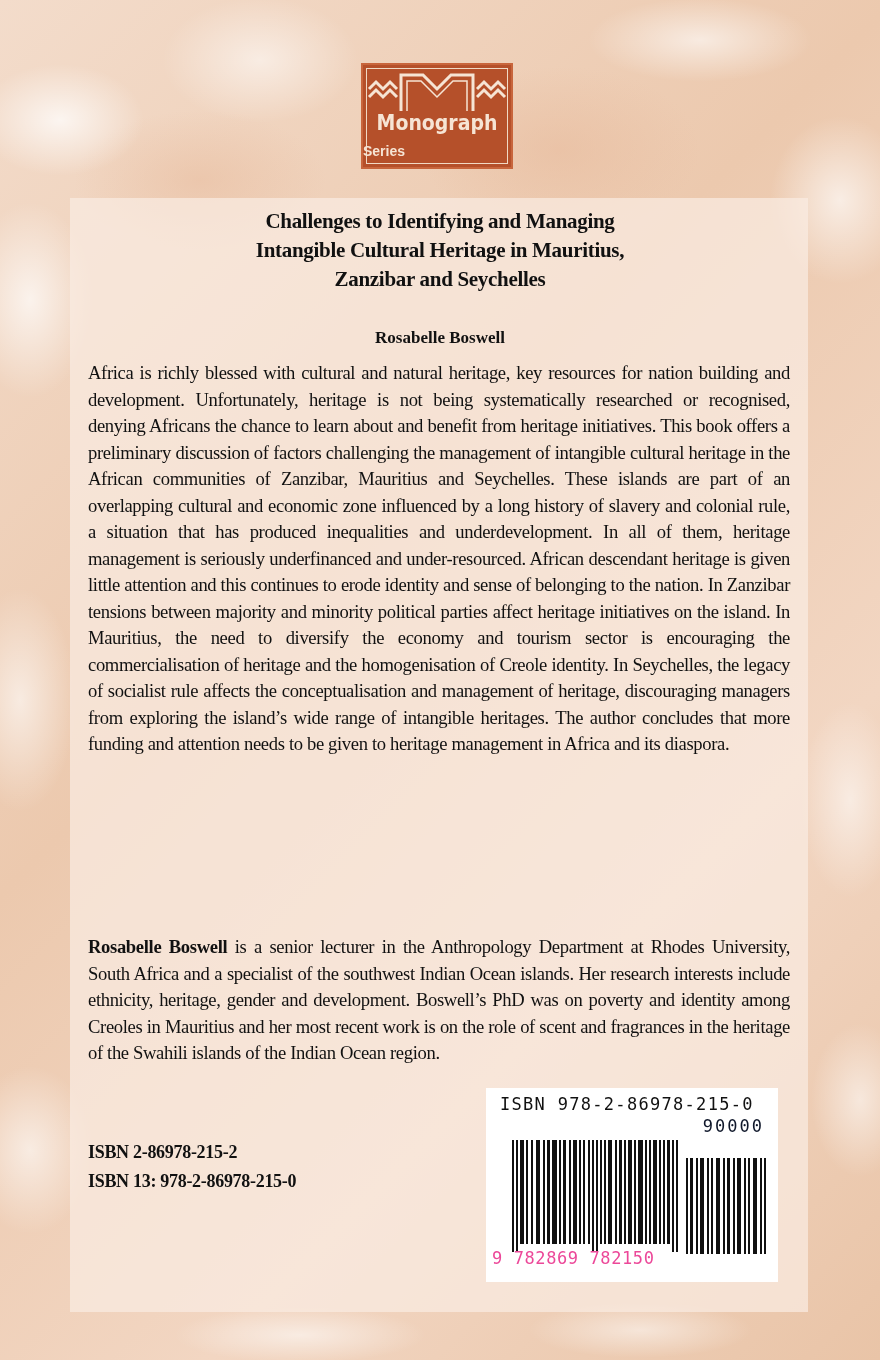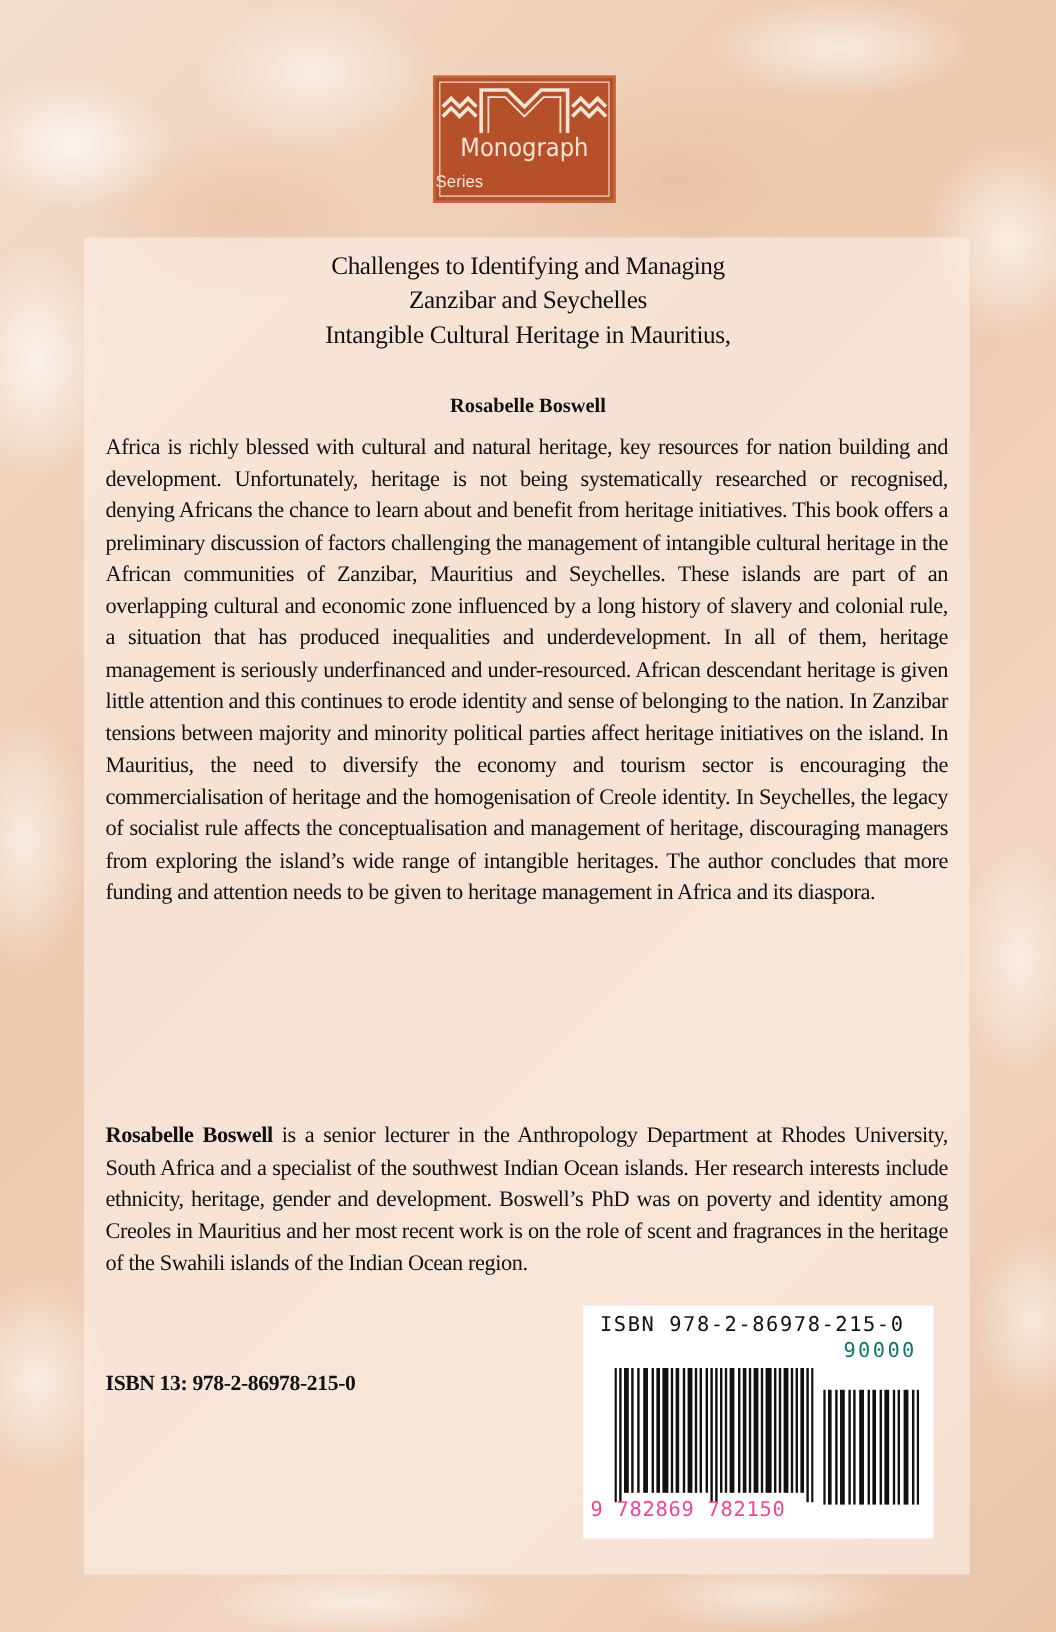--- a/index.html
+++ b/index.html
@@ -46,20 +46,21 @@
     .logo {
       position: absolute;
       left: 361px;
       top: 63px;
       width: 152px;
       height: 106px;
       background: #b5502a;
       border: 2px solid #c8653c;
       box-sizing: border-box;
       box-shadow: inset 0 0 0 3px #b5502a, inset 0 0 0 4px #f1d9c4;
+      font-weight: bold;
     }
     .logo svg.motif {
       position: absolute;
       left: 4px;
       top: 6px;
       width: 140px;
       height: 40px;
     }
     .logo-title {
       position: absolute;
@@ -81,21 +82,21 @@
       font-family: "Liberation Sans", sans-serif;
       font-size: 14px;
       color: #f6e4d4;
     }
     .title {
       position: absolute;
       left: 120px;
       width: 640px;
       top: 207px;
       text-align: center;
-      font-weight: normal;
+      font-weight: bold;
       font-size: 21px;
       line-height: 29px;
       letter-spacing: -0.3px;
     }
     .title span { display: block; }
     .author {
       position: absolute;
       left: 120px;
       width: 640px;
       top: 328px;
@@ -142,21 +143,21 @@
       letter-spacing: 1.3px;
       color: #111;
     }
     .barcode-addon-num {
       position: absolute;
       right: 14px;
       top: 28px;
       font-family: "DejaVu Sans Mono", monospace;
       font-size: 17px;
       letter-spacing: 2px;
-      color: #0f766e;
+      color: #0f172a;
     }
     .bars-main {
       position: absolute;
       left: 26px;
       top: 52px;
       width: 166px;
       height: 112px;
     }
     .bars-addon {
       position: absolute;
@@ -192,31 +193,32 @@
 
     <polyline points="34,40 34,4 56,4 70,18 84,4 106,4 106,40" fill="none" stroke="#f6e4d4" stroke-width="3"></polyline>
     <polyline points="40,40 40,10 54,10 70,26 86,10 100,10 100,40" fill="none" stroke="#f6e4d4" stroke-width="1.5"></polyline>
   </svg>
   <div class="logo-title">Monograph</div>
   <div class="logo-sub">Series</div>
 </div>
 
 <div class="title">
   <span>Challenges to Identifying and Managing</span>
+  <span>Intangible Cultural Heritage in Mauritius,</span>
   <span>Zanzibar and Seychelles</span>
-  <span>Intangible Cultural Heritage in Mauritius,</span>
 </div>
 
 <div class="author">Rosabelle Boswell</div>
 
 <div class="body-text abstract">Africa is richly blessed with cultural and natural heritage, key resources for nation building and development. Unfortunately, heritage is not being systematically researched or recognised, denying Africans the chance to learn about and benefit from heritage initiatives. This book offers a preliminary discussion of factors challenging the management of intangible cultural heritage in the African communities of Zanzibar, Mauritius and Seychelles. These islands are part of an overlapping cultural and economic zone influenced by a long history of slavery and colonial rule, a situation that has produced inequalities and underdevelopment. In all of them, heritage management is seriously underfinanced and under-resourced. African descendant heritage is given little attention and this continues to erode identity and sense of belonging to the nation. In Zanzibar tensions between majority and minority political parties affect heritage initiatives on the island. In Mauritius, the need to diversify the economy and tourism sector is encouraging the commercialisation of heritage and the homogenisation of Creole identity. In Seychelles, the legacy of socialist rule affects the conceptualisation and management of heritage, discouraging managers from exploring the island’s wide range of intangible heritages. The author concludes that more funding and attention needs to be given to heritage management in Africa and its diaspora.</div>
 
 <div class="body-text bio"><b>Rosabelle Boswell</b><span> is a senior lecturer in the Anthropology Department at Rhodes University, South Africa and a specialist of the southwest Indian Ocean islands. Her research interests include ethnicity, heritage, gender and development. Boswell’s PhD was on poverty and identity among Creoles in Mauritius and her most recent work is on the role of scent and fragrances in the heritage of the Swahili islands of the Indian Ocean region.</span></div>
 
 <div class="isbn-text">
+  <div>ISBN 2-86978-215-2</div>
   <div>ISBN 13: 978-2-86978-215-0</div>
 </div>
 
 <div class="barcode-box">
   <div class="barcode-top">ISBN 978-2-86978-215-0</div>
   <div class="barcode-addon-num">90000</div>
   <svg class="bars-main" viewBox="0 0 166 112" preserveAspectRatio="none">
     <g fill="#111">
       <rect x="0" y="0" width="2" height="112"></rect>
       <rect x="4" y="0" width="2" height="112"></rect>

